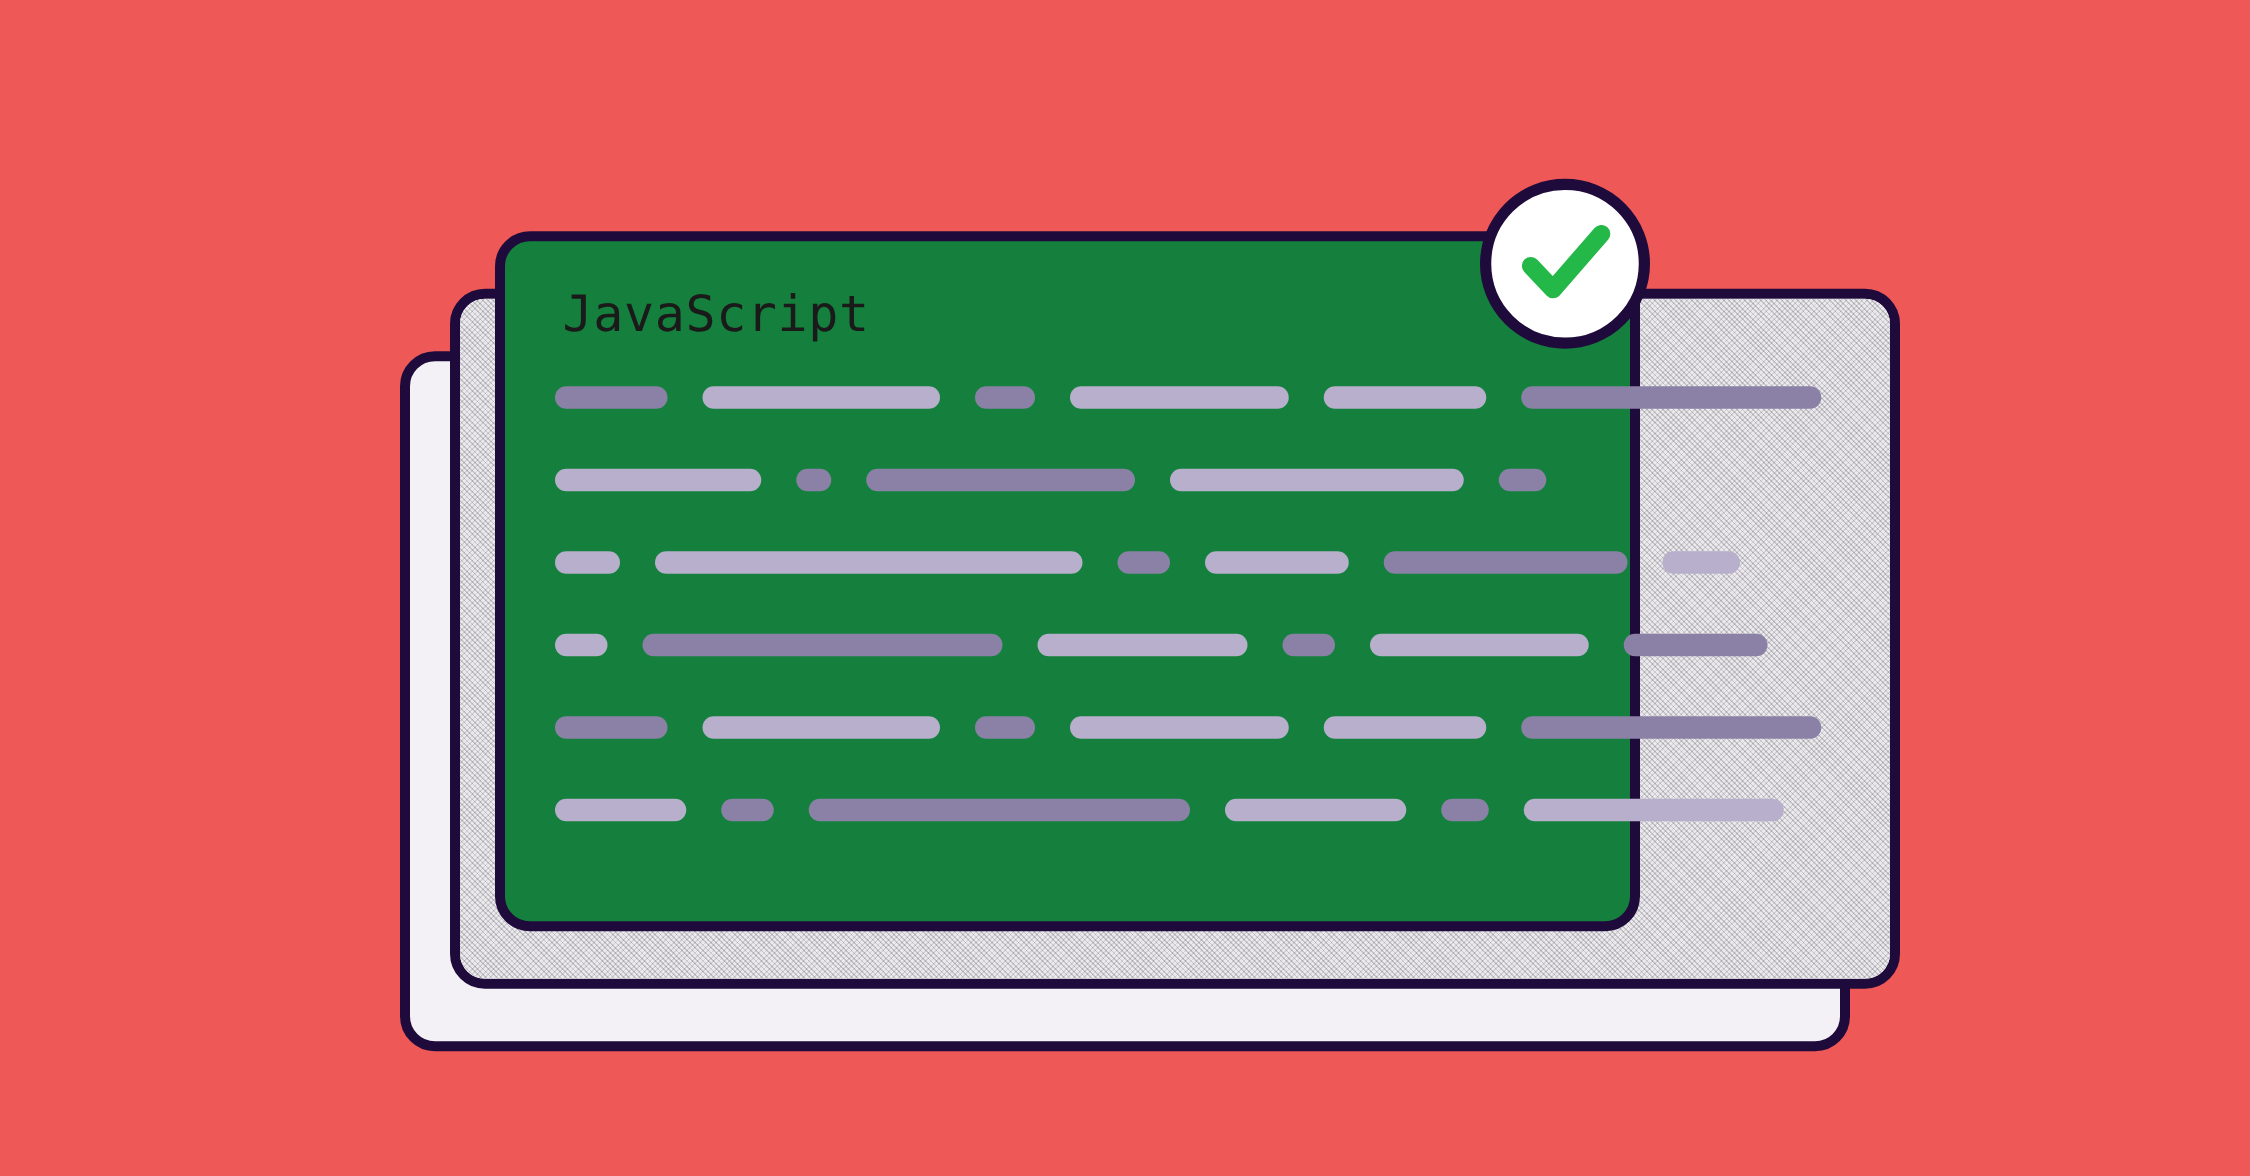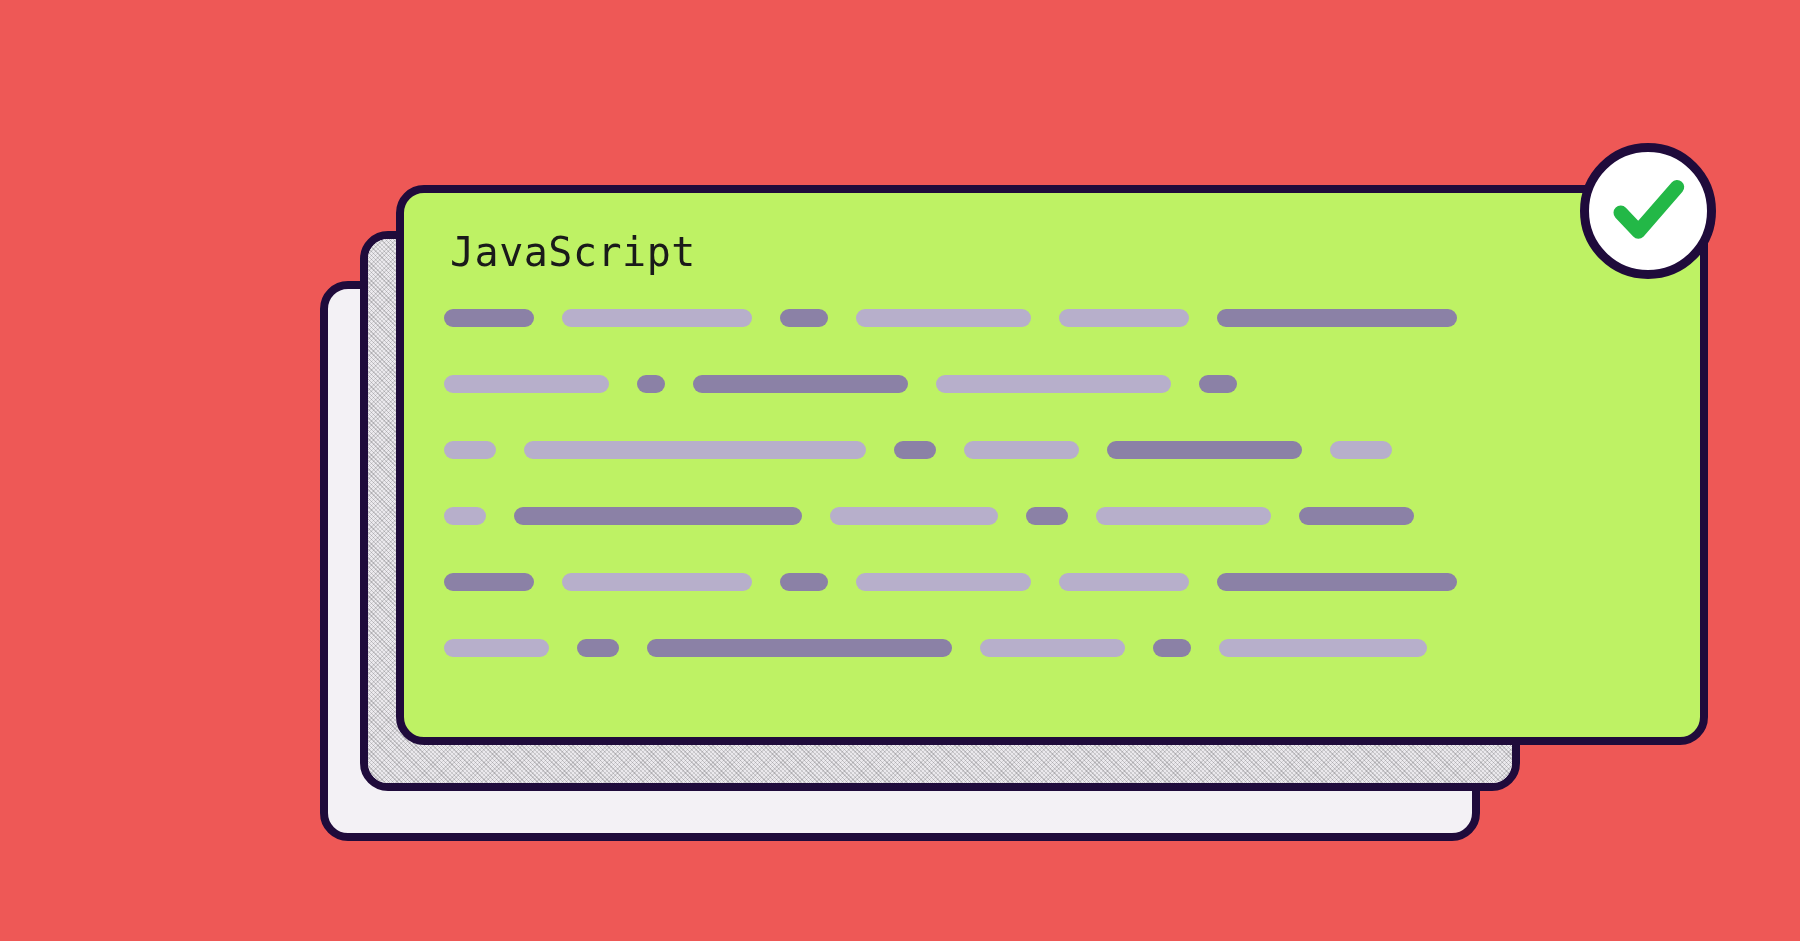--- a/index.html
+++ b/index.html
@@ -43,25 +43,25 @@
     inset: 0;
     border-radius: 20px;
     background-image:
       repeating-linear-gradient(45deg, rgba(0,0,0,0.18) 0 1px, transparent 1px 3px),
       repeating-linear-gradient(-45deg, rgba(0,0,0,0.12) 0 1px, transparent 1px 3px),
       radial-gradient(circle at 30% 30%, rgba(0,0,0,0.1) 0 1px, transparent 1px 4px);
     background-color: #e9e7ec;
     opacity: 0.9;
   }
   .card-front {
-    width: 1312px;
+    width: 916px;
     height: 560px;
     left: 76px;
     top: 14px;
-    background: #bef264;
+    background: #15803d;
     padding: 36px 40px 30px 40px;
   }
   .title {
     font-size: 40px;
     color: #1a1a1a;
     letter-spacing: 0.5px;
     margin-bottom: 34px;
     margin-left: 6px;
   }
   .code-lines {

